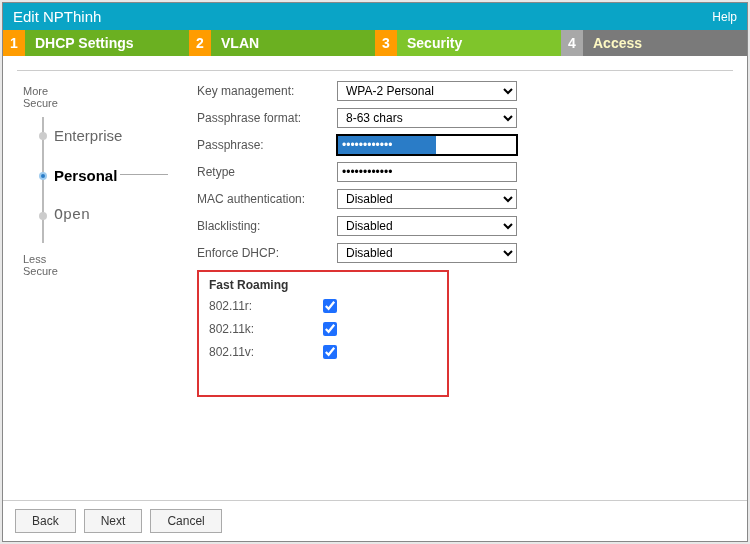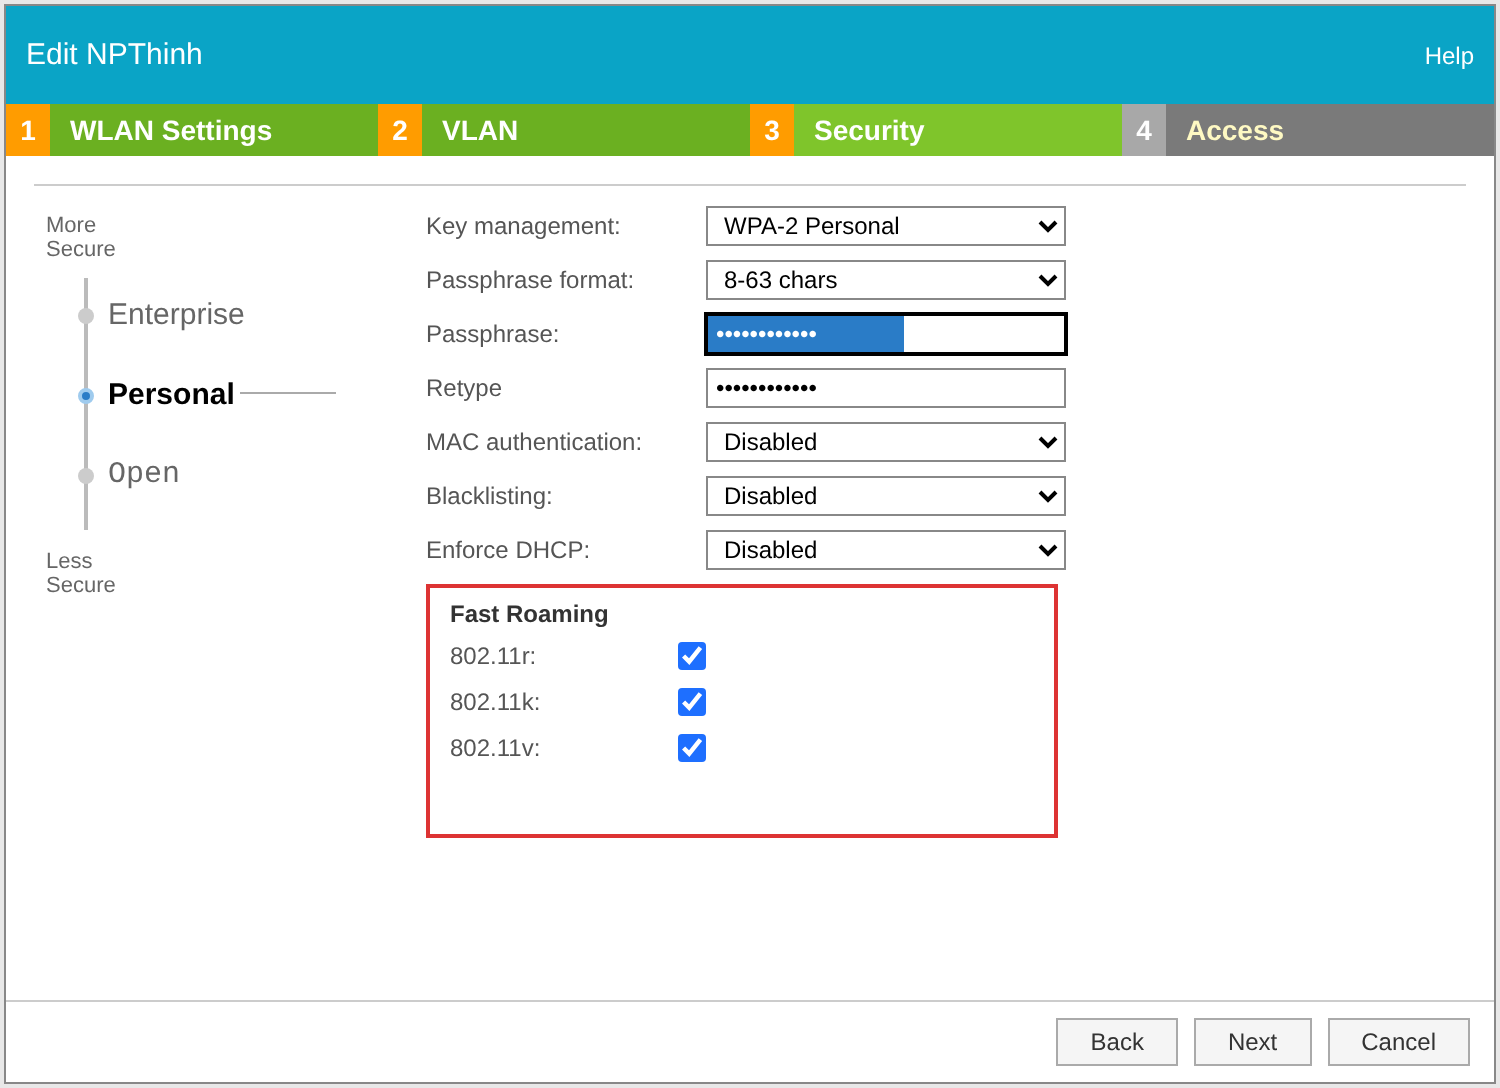--- a/index.html
+++ b/index.html
@@ -19,21 +19,21 @@
     margin: 2px;
     background: #fff;
     border: 1px solid #888;
     display: flex;
     flex-direction: column;
   }
   .titlebar {
     background: #0aa4c6;
     color: #fff;
     font-size: 15px;
-    padding: 16px 10px;
+    padding: 5px 10px;
     display: flex;
     justify-content: space-between;
     align-items: center;
   }
   .titlebar .help {
     font-size: 12px;
     color: #fff;
     cursor: pointer;
   }
   .tabs {
@@ -91,21 +91,21 @@
     color: #333;
     margin: 4px 0 8px 0;
   }
   .hr {
     border: none;
     border-top: 1px solid #ccc;
     margin: 4px 0 10px 0;
   }
   .layout {
     display: flex;
-    gap: 56px;
+    gap: 40px;
   }
   .seccol {
     width: 140px;
     position: relative;
     color: #666;
     font-size: 11px;
   }
   .seccol .more { position: absolute; top: 4px; left: 6px; }
   .seccol .less { position: absolute; top: 172px; left: 6px; }
   .sec-track {
@@ -180,21 +180,21 @@
   }
   .row input.focused {
     outline: 2px solid #000;
     outline-offset: -1px;
   }
   .row input.focused::selection { background:#2a7cc7; color:#fff;}
   .fastroaming {
     border: 2px solid #d33;
     padding: 6px 10px 30px 10px;
     margin-top: 2px;
-    width: 316px;
+    width: 252px;
   }
   .fastroaming .fr-title {
     font-weight: bold;
     color: #333;
     margin-bottom: 4px;
   }
   .fr-row {
     display: flex;
     align-items: center;
     margin-bottom: 3px;
@@ -209,21 +209,21 @@
   .fr-row input[type=text] {
     width: 140px;
     height: 18px;
     border: 1px solid #888;
     font-size: 12px;
   }
   .footer {
     border-top: 1px solid #ccc;
     padding: 8px 12px;
     display: flex;
-    justify-content: flex-end;
+    justify-content: flex-start;
     gap: 8px;
     background: #fff;
   }
   .footer button {
     padding: 4px 16px;
     font-size: 12px;
     background: #f5f5f5;
     border: 1px solid #aaa;
     color: #333;
     cursor: pointer;
@@ -235,21 +235,21 @@
 <div class="window">
 
   <div class="titlebar">
     <span>Edit NPThinh</span>
     <span class="help">Help</span>
   </div>
 
   <div class="tabs">
     <div class="tab">
       <div class="num">1</div>
-      <div class="lbl">WLAN Settings</div>
+      <div class="lbl">DHCP Settings</div>
     </div>
     <div class="tab">
       <div class="num">2</div>
       <div class="lbl">VLAN</div>
     </div>
     <div class="tab current">
       <div class="num">3</div>
       <div class="lbl">Security</div>
     </div>
     <div class="tab inactive">

